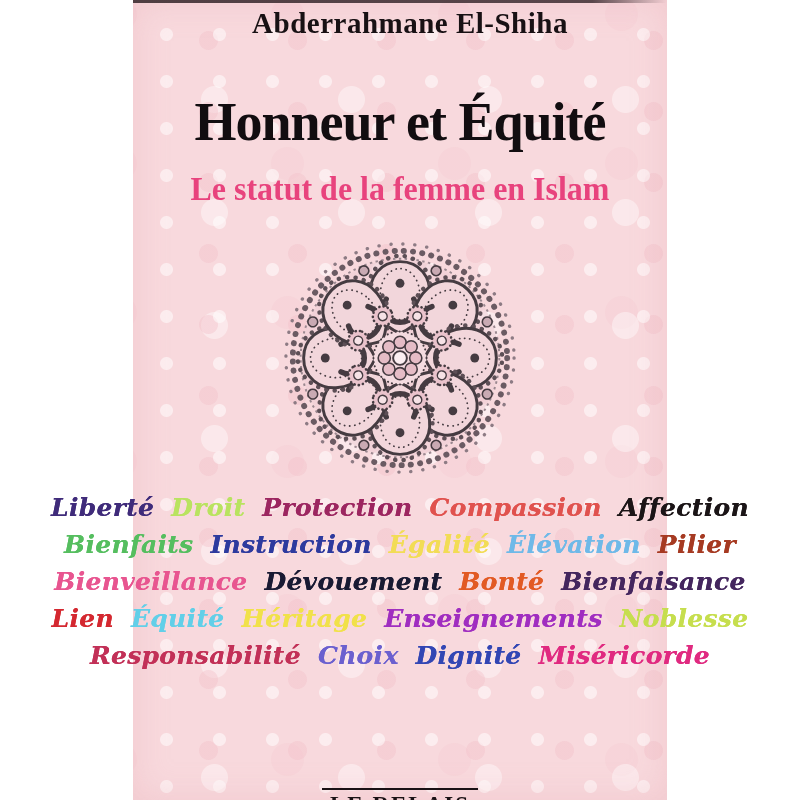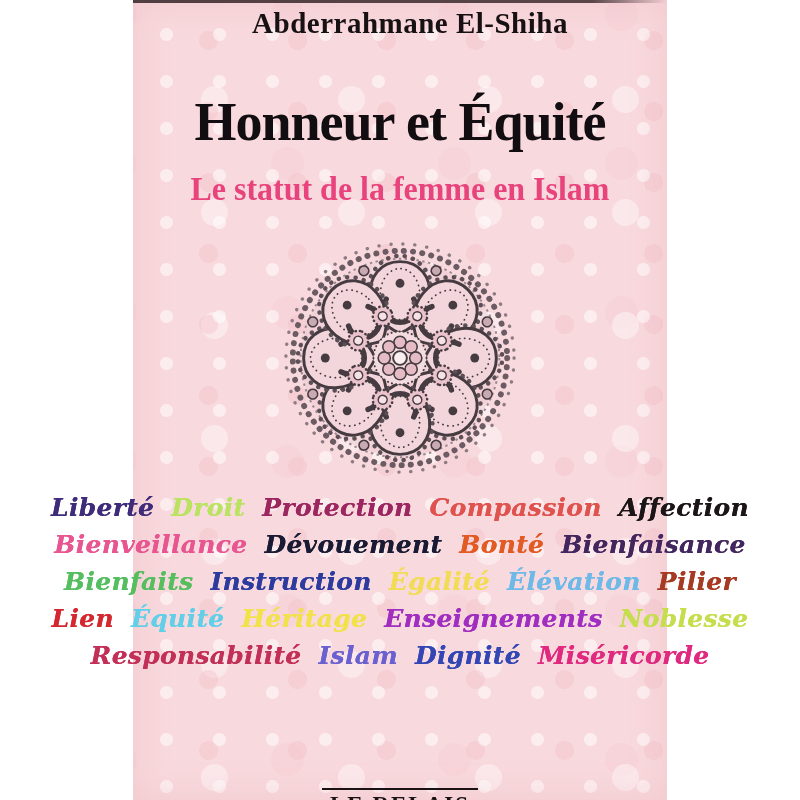--- a/index.html
+++ b/index.html
@@ -189,42 +189,42 @@
 
     <div class="keywords" id="keywords">
         <div class="kw-line">
           <span class="kw" style="color: rgb(63, 43, 122);">Liberté</span>
           <span class="kw" style="color: rgb(185, 227, 96);">Droit</span>
           <span class="kw" style="color: rgb(156, 38, 96);">Protection</span>
           <span class="kw" style="color: rgb(224, 82, 78);">Compassion</span>
           <span class="kw" style="color: rgb(27, 21, 23);">Affection</span>
         </div>
         <div class="kw-line">
-          <span class="kw" style="color: rgb(232, 85, 144);">Bienveillance</span>
-          <span class="kw" style="color: rgb(25, 26, 51);">Dévouement</span>
-          <span class="kw" style="color: rgb(226, 90, 36);">Bonté</span>
-          <span class="kw" style="color: rgb(68, 38, 94);">Bienfaisance</span>
-        </div>
-        <div class="kw-line">
           <span class="kw" style="color: rgb(85, 190, 95);">Bienfaits</span>
           <span class="kw" style="color: rgb(45, 58, 158);">Instruction</span>
           <span class="kw" style="color: rgb(242, 220, 85);">Égalité</span>
           <span class="kw" style="color: rgb(111, 185, 232);">Élévation</span>
           <span class="kw" style="color: rgb(166, 58, 34);">Pilier</span>
         </div>
         <div class="kw-line">
+          <span class="kw" style="color: rgb(232, 85, 144);">Bienveillance</span>
+          <span class="kw" style="color: rgb(25, 26, 51);">Dévouement</span>
+          <span class="kw" style="color: rgb(226, 90, 36);">Bonté</span>
+          <span class="kw" style="color: rgb(68, 38, 94);">Bienfaisance</span>
+        </div>
+        <div class="kw-line">
           <span class="kw" style="color: rgb(212, 40, 48);">Lien</span>
           <span class="kw" style="color: rgb(98, 207, 232);">Équité</span>
           <span class="kw" style="color: rgb(241, 225, 74);">Héritage</span>
           <span class="kw" style="color: rgb(160, 46, 192);">Enseignements</span>
           <span class="kw" style="color: rgb(198, 222, 78);">Noblesse</span>
         </div>
         <div class="kw-line">
           <span class="kw" style="color: rgb(194, 48, 87);">Responsabilité</span>
-          <span class="kw" style="color: rgb(107, 96, 207);">Islam</span>
+          <span class="kw" style="color: rgb(107, 96, 207);">Choix</span>
           <span class="kw" style="color: rgb(50, 70, 180);">Dignité</span>
           <span class="kw" style="color: rgb(224, 42, 128);">Miséricorde</span>
         </div>
       </div>
 
     <div class="publisher">
       <span class="pub-text">LE RELAIS</span>
     </div>
 
   </div>

